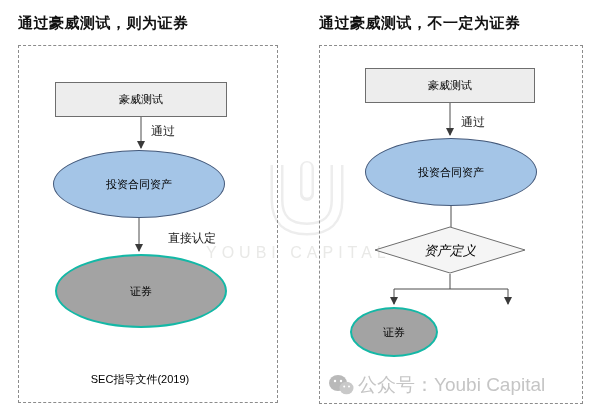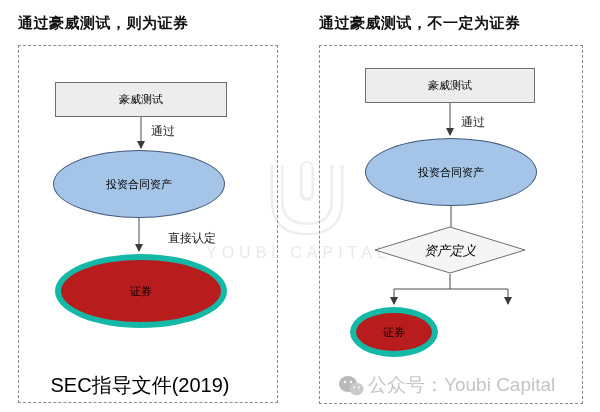--- a/index.html
+++ b/index.html
@@ -14,24 +14,24 @@
   }
   .dash-box{
     border:1px dashed #8c8c8c;background:transparent;z-index:2;
   }
   .node{
     display:flex;align-items:center;justify-content:center;text-align:center;
     font-size:11px;color:#000;z-index:3;box-sizing:border-box;
   }
   .rect-node{background:#ededed;border:1px solid #6e6e6e;}
   .ellipse-blue{background:#a4c5e7;border:1px solid #44597a;border-radius:50%;}
-  .ellipse-light{background:#b91c1c;border:6px solid #14b8a6;border-radius:50%;}
+  .ellipse-light{background:#a3a3a3;border:2px solid #14b8a6;border-radius:50%;}
   .edge-label{font-size:12px;color:#1a1a1a;z-index:3;white-space:nowrap;}
   .diamond-label{font-size:13px;color:#000;text-align:center;z-index:3;}
-  .caption{font-size:20px;color:#000;text-align:center;z-index:3;white-space:nowrap;}
+  .caption{font-size:11px;color:#000;text-align:center;z-index:3;white-space:nowrap;}
   #connector-layer{left:0;top:0;z-index:2;}
   #brand-logo{left:260px;top:150px;z-index:0;}
   .brand-text{
     font-size:16px;letter-spacing:5px;color:#e9e9e7;z-index:0;white-space:nowrap;
   }
   .wechat-mark{z-index:1;display:flex;align-items:center;gap:4px;}
   .wechat-text{font-size:19px;color:#c5c5c5;white-space:nowrap;}
 </style>
 </head>
 <body>
@@ -40,21 +40,21 @@
 
   <svg id="brand-logo" class="abs" width="90" height="90" viewBox="0 0 90 90">
     <path d="M17,15 L17,50 Q17,79 47,79 Q77,79 77,50 L77,15" fill="none" stroke="#ededed" stroke-width="13"></path>
     <path d="M47,18 L47,44" fill="none" stroke="#ededed" stroke-width="14" stroke-linecap="round"></path>
     <path d="M17,15 L17,50 Q17,79 47,79 Q77,79 77,50 L77,15" fill="none" stroke="#ffffff" stroke-width="8"></path>
     <path d="M47,17 L47,43" fill="none" stroke="#ffffff" stroke-width="9" stroke-linecap="round"></path>
   </svg>
 
   <div class="abs brand-text" style="left:206px;top:244px;">YOUBI CAPITAL</div>
 
-  <div class="abs wechat-mark" style="left:338px;top:372px;align-items:flex-end;">
+  <div class="abs wechat-mark" style="left:328px;top:372px;">
     <svg width="26" height="24" viewBox="0 0 26 24">
       <ellipse cx="10" cy="10" rx="9" ry="8" fill="#b9b9b9"></ellipse>
       <ellipse cx="18.5" cy="15" rx="7" ry="6.3" fill="#c9c9c9"></ellipse>
       <circle cx="7" cy="8" r="1.2" fill="#ffffff"></circle>
       <circle cx="13" cy="8" r="1.2" fill="#ffffff"></circle>
       <circle cx="16.2" cy="13.5" r="1" fill="#ffffff"></circle>
       <circle cx="21" cy="13.5" r="1" fill="#ffffff"></circle>
     </svg>
     <span class="wechat-text">公众号：Youbi Capital</span>
   </div>

